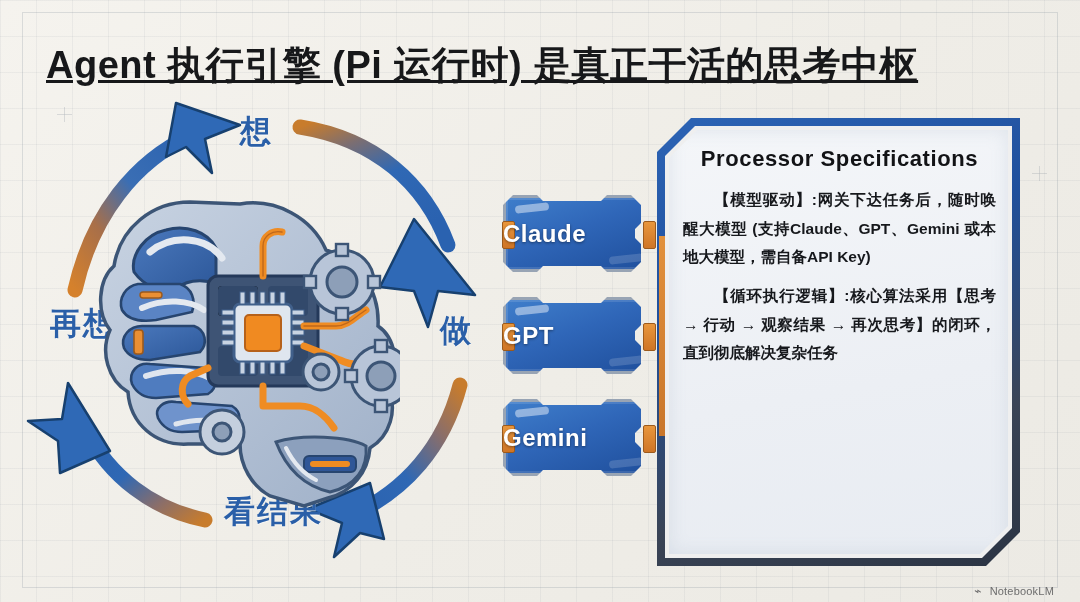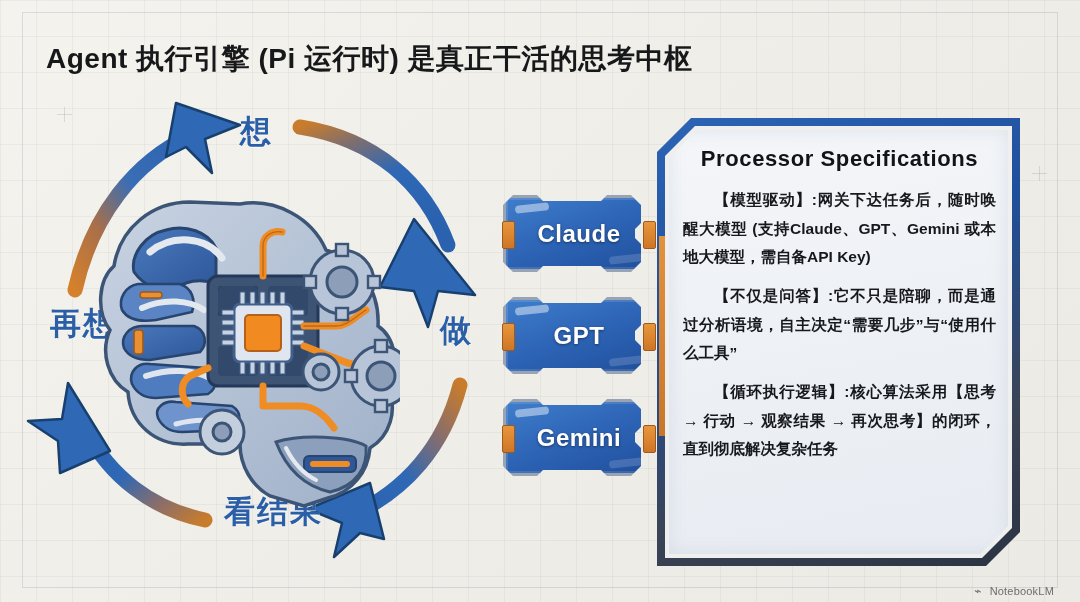--- a/index.html
+++ b/index.html
@@ -24,22 +24,22 @@
     pointer-events:none;
   }
   .tick{position:absolute;width:15px;height:15px;opacity:.5;}
   .tick:before,.tick:after{content:"";position:absolute;background:rgba(120,130,145,.45);}
   .tick:before{left:0;top:7px;width:15px;height:1px;}
   .tick:after{top:0;left:7px;height:15px;width:1px;}
 
   
   #title{
     position:absolute;left:46px;top:40px;
-    font-size:28px;font-weight:bold;color:#17181a;
-    letter-spacing:.5px;white-space:nowrap;
+    font-size:38px;font-weight:bold;color:#17181a;
+    letter-spacing:.5px;white-space:nowrap;text-decoration:underline;
   }
 
   
   #cycle{position:absolute;left:0;top:95px;width:660px;height:500px;}
 
   .cyc-label{
     position:absolute;color:#2a5fa8;font-weight:bold;
     font-size:31px;letter-spacing:2px;white-space:nowrap;
     text-shadow:0 1px 0 rgba(255,255,255,.6);
   }
@@ -48,21 +48,21 @@
   #lbl-rethink{left:50px;top:208px;}
   #lbl-result{left:224px;top:396px;}
 
   
   #brain{position:absolute;left:90px;top:85px;width:310px;height:330px;}
 
   
   #chips{position:absolute;left:503px;top:195px;width:140px;}
   .chip{
     position:relative;width:152px;height:77px;margin-bottom:25px;
-    display:flex;align-items:center;justify-content:center;
+    display:flex;align-items:center;justify-content:flex-start;
   }
   .chip-body{
     position:absolute;inset:0;
     background:linear-gradient(160deg,#3f7ecb 0%,#2f66b8 45%,#1f4f9c 100%);
     border:3px solid #98a4b4;
     clip-path:polygon(
       10px 0,34px 0,40px 6px,98px 6px,104px 0,128px 0,138px 10px,
       138px 28px,132px 34px,132px 43px,138px 49px,138px 67px,128px 77px,
       104px 77px,98px 71px,40px 71px,34px 77px,10px 77px,0 67px,
       0 49px,6px 43px,6px 34px,0 28px,0 10px);
@@ -334,21 +334,20 @@
 
   <div id="panel">
     <div class="panel-layer pl-outer"></div>
     <div class="pl-orange"></div>
     <div class="panel-layer pl-mid"></div>
     <div class="panel-layer pl-inner"></div>
 
     <div id="panel-content">
       <div id="panel-title">Processor Specifications</div>
       <p class="spec-p">【模型驱动】:网关下达任务后，随时唤醒大模型 (支持Claude、GPT、Gemini 或本地大模型，需自备API Key)</p>
-      <p class="spec-p">【不仅是问答】:它不只是陪聊，而是通过分析语境，自主决定“需要几步”与“使用什么工具”</p>
       <p class="spec-p">【循环执行逻辑】:核心算法采用【思考 → 行动 → 观察结果 → 再次思考】的闭环，直到彻底解决复杂任务</p>
     </div>
   </div>
 
   <div id="watermark">
     <span id="wm-icon">⌁</span>
     <span>NotebookLM</span>
   </div>
 
 </div>

